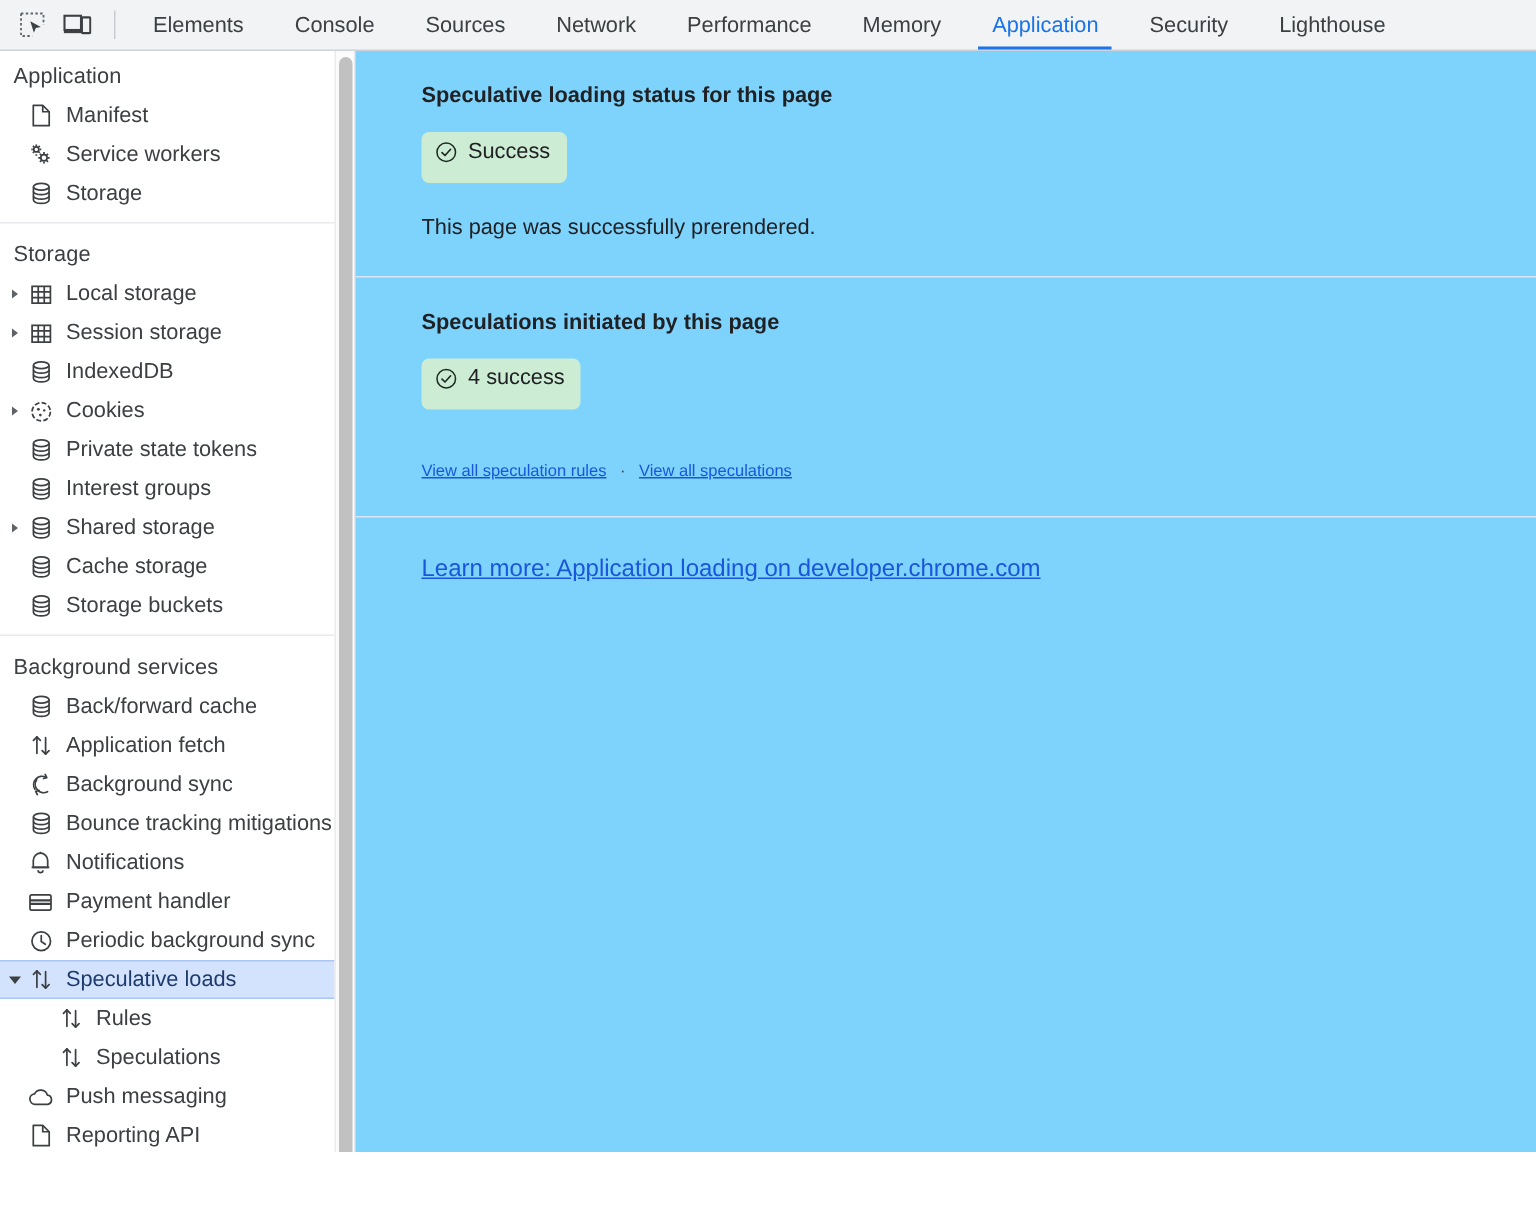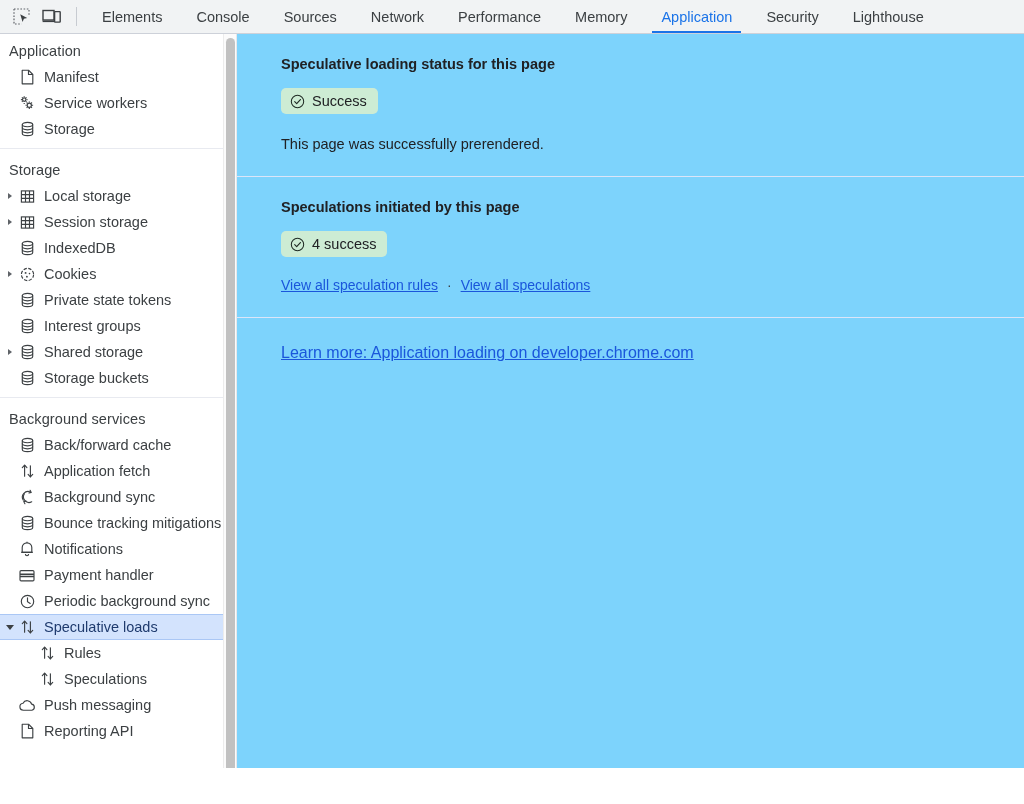--- a/index.html
+++ b/index.html
@@ -170,32 +170,32 @@
     font-weight: bold;
     color: #202124;
     margin: 0 0 16px 0;
   }
   .badge {
     display: inline-flex; align-items: center;
     gap: 7px;
     background: #cdecd4;
     color: #202124;
     border-radius: 5px;
-    padding: 5px 11px 5px 9px;
+    padding: 5px 11px 13px 9px;
     font-size: 14.5px;
   }
   .badge svg { display: block; }
   .sec-note {
     font-size: 14.5px;
     color: #202124;
     margin: 22px 0 0 0;
   }
   .links-row {
-    margin-top: 20px;
-    font-size: 14px;
+    margin-top: 35px;
+    font-size: 11px;
     color: #202124;
     display: flex; align-items: flex-end;
     gap: 9px;
   }
   a.lnk {
     color: #1a56db;
     text-decoration: underline;
     cursor: pointer;
   }
   .dot-sep { color: #3c4043; }
@@ -425,20 +425,36 @@
               <span class="sb-ico">
                 <svg width="15" height="16" viewBox="0 0 15 16">
                   <g fill="none" stroke="#3c4043" stroke-width="1.15">
                     <ellipse cx="7.5" cy="3.5" rx="5.2" ry="2.2"></ellipse>
                     <path d="M2.3 3.5v8.9c0 1.2 2.33 2.2 5.2 2.2s5.2-1 5.2-2.2V3.5"></path>
                     <path d="M2.3 6.6c0 1.2 2.33 2.2 5.2 2.2s5.2-1 5.2-2.2"></path>
                     <path d="M2.3 9.6c0 1.2 2.33 2.2 5.2 2.2s5.2-1 5.2-2.2"></path>
                   </g>
                 </svg>
               </span>
+              <span class="sb-label">Cache storage</span>
+            </div>
+            <div class="sb-item">
+              <span class="arrow spacer">
+                <i></i>
+              </span>
+              <span class="sb-ico">
+                <svg width="15" height="16" viewBox="0 0 15 16">
+                  <g fill="none" stroke="#3c4043" stroke-width="1.15">
+                    <ellipse cx="7.5" cy="3.5" rx="5.2" ry="2.2"></ellipse>
+                    <path d="M2.3 3.5v8.9c0 1.2 2.33 2.2 5.2 2.2s5.2-1 5.2-2.2V3.5"></path>
+                    <path d="M2.3 6.6c0 1.2 2.33 2.2 5.2 2.2s5.2-1 5.2-2.2"></path>
+                    <path d="M2.3 9.6c0 1.2 2.33 2.2 5.2 2.2s5.2-1 5.2-2.2"></path>
+                  </g>
+                </svg>
+              </span>
               <span class="sb-label">Storage buckets</span>
             </div>
           </div>
           <div class="sb-section">
             <div class="sb-header">Background services</div>
             <div class="sb-item">
               <span class="arrow spacer">
                 <i></i>
               </span>
               <span class="sb-ico">

